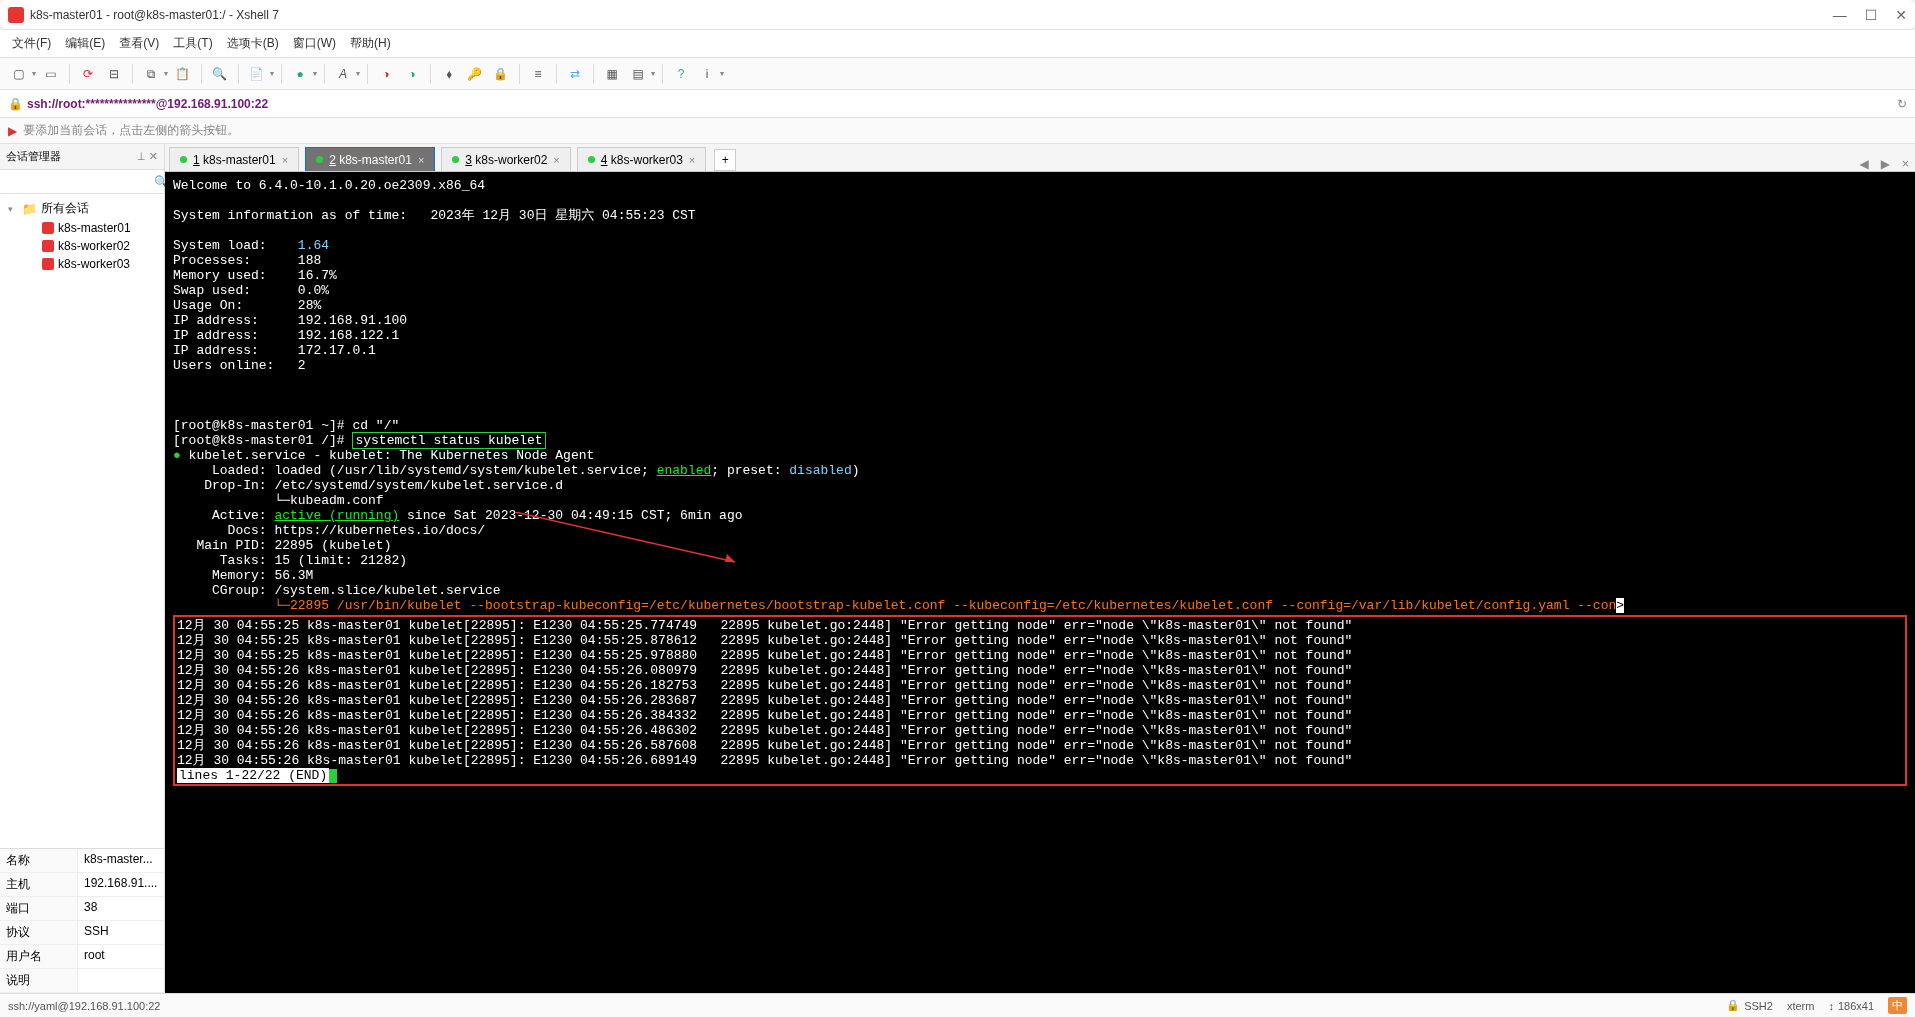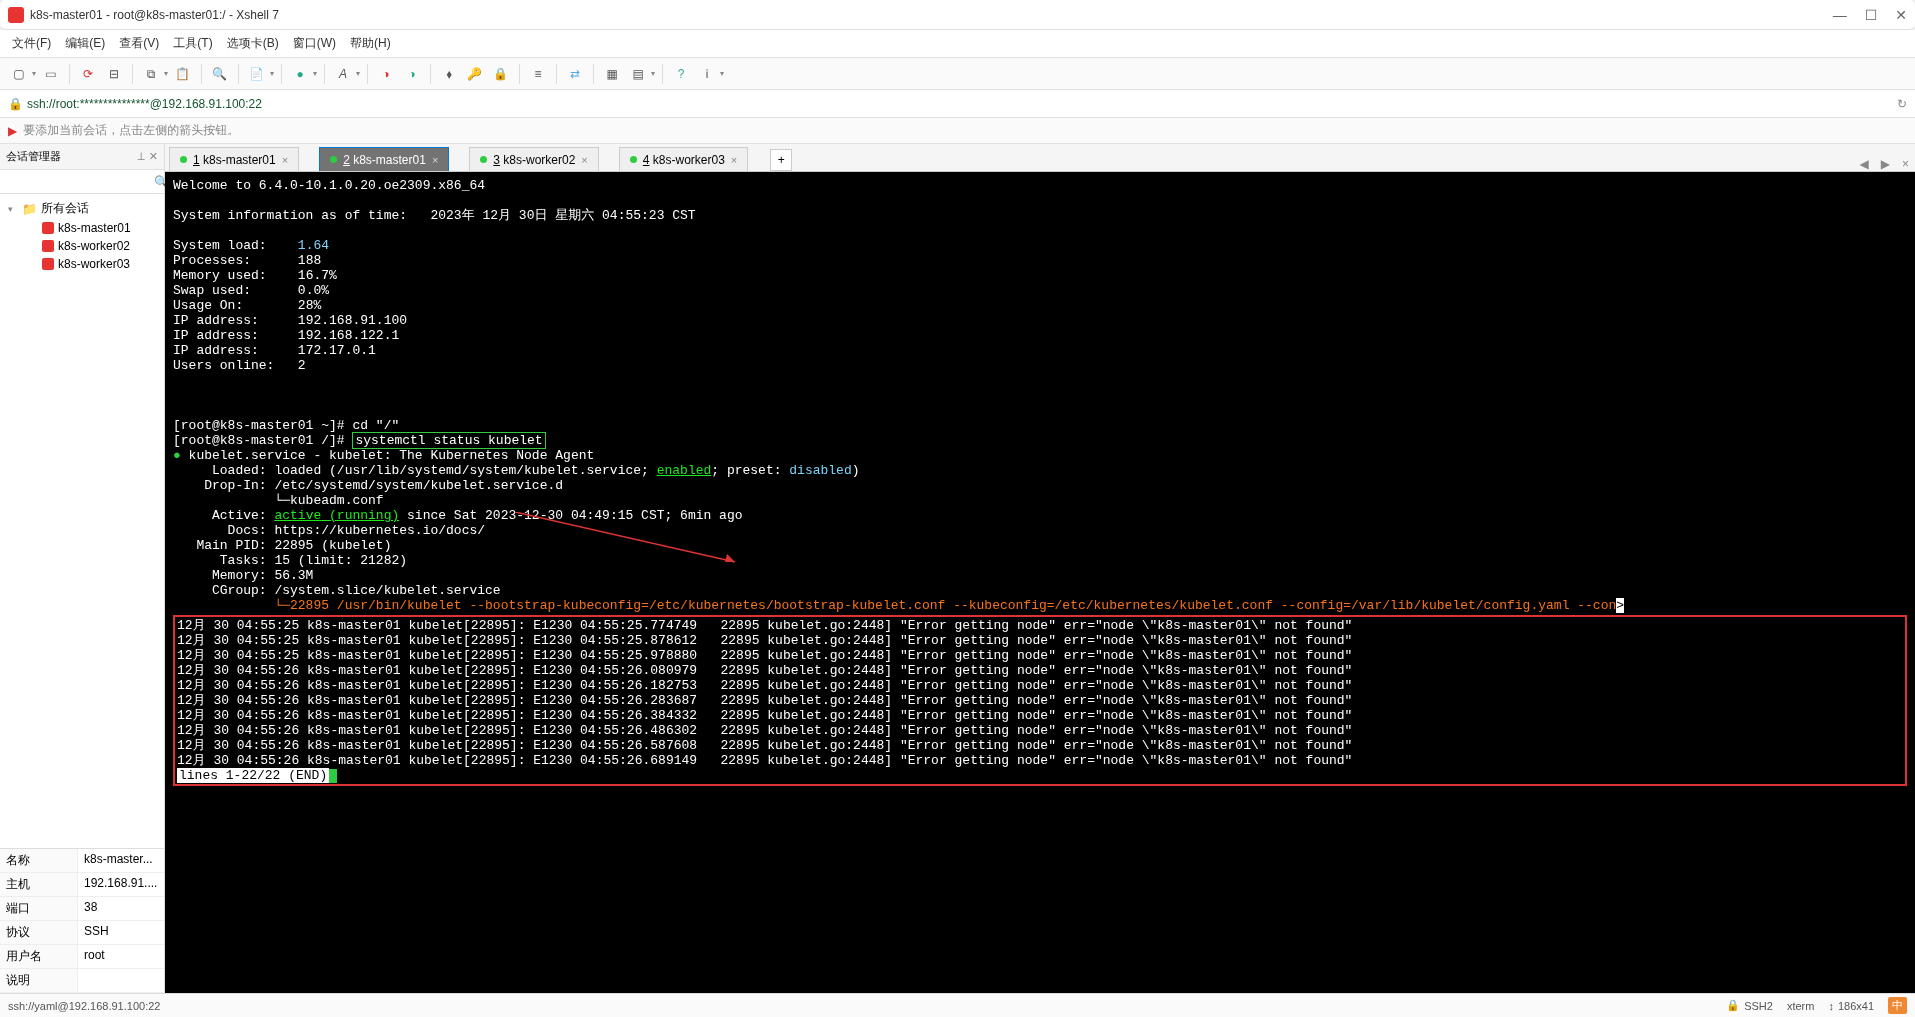--- a/index.html
+++ b/index.html
@@ -10,21 +10,21 @@
 .titlebar .wincontrols { display: flex; gap: 18px; color: #666; }
 .titlebar .wincontrols span { cursor: pointer; font-size: 14px; }
 .menubar { height: 28px; background: #fff; display: flex; align-items: center; padding: 0 12px; gap: 14px; border-bottom: 1px solid #e0e0e0; }
 .menubar .item { color: #333; cursor: pointer; }
 .toolbar { height: 32px; background: #fafafa; display: flex; align-items: center; padding: 0 8px; gap: 4px; border-bottom: 1px solid #e0e0e0; }
 .toolbar .tbtn { width: 22px; height: 22px; display: flex; align-items: center; justify-content: center; cursor: pointer; color: #555; }
 .toolbar .sep { width: 1px; height: 20px; background: #ddd; margin: 0 3px; }
 .toolbar .dd { font-size: 8px; margin-left: -2px; color: #888; }
 .addressbar { height: 28px; background: #fff; display: flex; align-items: center; padding: 0 8px; border-bottom: 1px solid #e0e0e0; }
 .addressbar .lock { color: #d4a94b; margin-right: 4px; }
-.addressbar .addr { flex: 1; color: #14532d; }
+.addressbar .addr { flex: 1; color: #701a75; font-weight: bold; }
 .addressbar .refresh { color: #888; cursor: pointer; }
 .hintbar { height: 26px; background: #fafafa; display: flex; align-items: center; padding: 0 8px; gap: 6px; border-bottom: 1px solid #e0e0e0; color: #888; }
 .hintbar .flag { color: #d33; }
 .main { display: flex; height: calc(100vh - 168px); }
 .sidebar { width: 165px; background: #fff; display: flex; flex-direction: column; border-right: 1px solid #ddd; }
 .side-header { height: 26px; display: flex; align-items: center; padding: 0 6px; background: #f5f5f5; border-bottom: 1px solid #e0e0e0; }
 .side-header .label { flex: 1; font-size: 11px; }
 .side-header .pin, .side-header .close { color: #888; cursor: pointer; font-size: 11px; margin-left: 4px; }
 .side-search { height: 24px; border-bottom: 1px solid #e0e0e0; display: flex; align-items: center; padding-right: 4px; }
 .side-search input { flex: 1; border: none; outline: none; padding: 0 6px; font-size: 11px; }
@@ -34,21 +34,21 @@
 .tree .indent { width: 16px; }
 .tree .exp { width: 10px; color: #888; font-size: 9px; }
 .tree .folder { color: #f5c84b; }
 .tree .sesicon { width: 12px; height: 12px; background: #e83333; border-radius: 2px; display: inline-block; }
 .props { border-top: 1px solid #ddd; }
 .props .row { display: flex; border-bottom: 1px solid #eee; }
 .props .k { width: 78px; padding: 3px 6px; border-right: 1px solid #eee; background: #fafafa; }
 .props .v { flex: 1; padding: 3px 6px; overflow: hidden; text-overflow: ellipsis; white-space: nowrap; }
 .content { flex: 1; display: flex; flex-direction: column; background: #000; }
 .tabs { height: 28px; background: #f5f5f5; display: flex; align-items: flex-end; border-bottom: 1px solid #ccc; padding-left: 4px; }
-.tab { height: 24px; display: flex; align-items: center; padding: 0 10px; background: #efefef; border: 1px solid #ccc; border-bottom: none; margin-right: 20px; cursor: pointer; gap: 6px; }
+.tab { height: 24px; display: flex; align-items: center; padding: 0 10px; background: #efefef; border: 1px solid #ccc; border-bottom: none; margin-right: 6px; cursor: pointer; gap: 6px; }
 .tab.active { background: #737373; color: #fff; border-color: #0078d4; }
 .tab .dot { width: 7px; height: 7px; background: #2ecc40; border-radius: 50%; }
 .tab .tx { color: #888; font-size: 11px; }
 .tab.active .tx { color: #cde; }
 .tab .num { text-decoration: underline; }
 .addtab { width: 22px; height: 22px; display: flex; align-items: center; justify-content: center; border: 1px solid #ccc; background: #fff; margin-left: 2px; cursor: pointer; }
 .tabspacer { flex: 1; }
 .tabnav { color: #888; padding: 0 6px; cursor: pointer; }
 .terminal { flex: 1; background: #000; color: #ccc; font-family: Consolas, "Courier New", monospace; font-size: 13px; padding: 6px 8px; overflow: hidden; white-space: pre; position: relative; line-height: 15px; }
 .t-white { color: #fff; }

